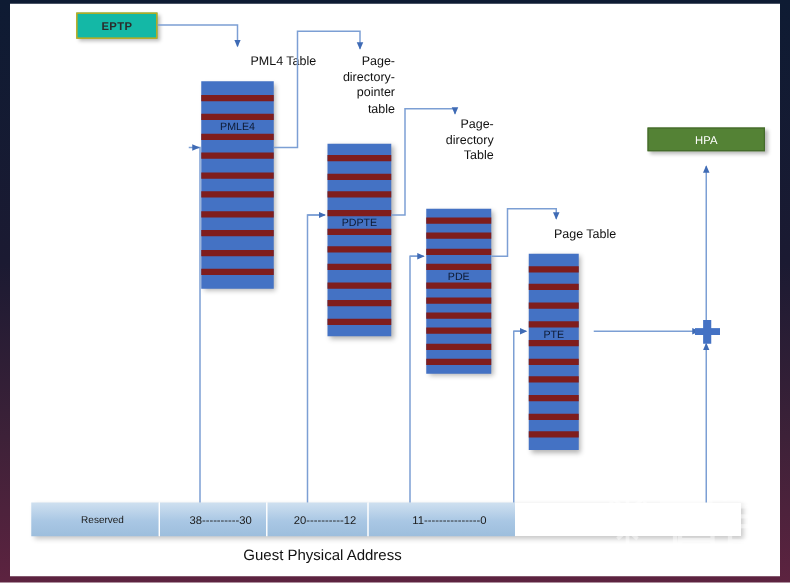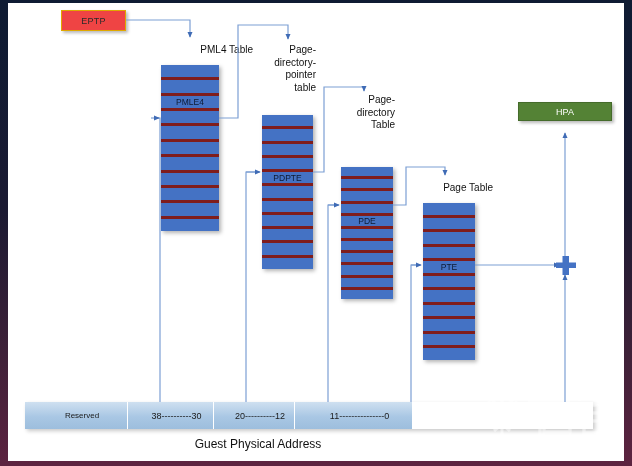--- a/index.html
+++ b/index.html
@@ -20,40 +20,40 @@
     position:absolute;
     left:8px;top:3px;
     width:616px;height:458px;
     background:#ffffff;
     z-index:1;
     overflow:hidden;
   }
   
   .box{position:absolute;box-sizing:border-box;display:flex;align-items:center;justify-content:center;}
   .eptp{
-    background:#ef4444;
+    background:#14b8a6;
     border:1px solid #E0A800;
     box-shadow:2px 2px 3px rgba(0,0,0,.28);
-    color:#2b2b2b;font-size:9px;font-weight:normal;letter-spacing:.3px;
+    color:#2b2b2b;font-size:9px;font-weight:bold;letter-spacing:.3px;
   }
   .hpa{
     background:#548235;
     border:1px solid #456B2B;
     box-shadow:2px 2px 3px rgba(0,0,0,.28);
     color:#ffffff;font-size:9px;
   }
   .table{
     position:absolute;
     background:#4472C4;
     box-shadow:2px 2px 4px rgba(0,0,0,.30);
     display:flex;flex-direction:column;
   }
   .table .cell{
     flex:1 1 0;
-    border-bottom:3px solid #7f1d1d;
+    border-bottom:5px solid #7f1d1d;
     display:flex;align-items:center;justify-content:center;
     color:#0d1a33;font-size:8.5px;
     box-sizing:border-box;
   }
   .table .cell:last-child{border-bottom:none;}
   .tlabel{
     position:absolute;
     text-align:right;
     font-size:10px;
     color:#111111;
@@ -147,21 +147,21 @@
     <div class="cell"></div>
     <div class="cell">PDE</div>
     <div class="cell"></div>
     <div class="cell"></div>
     <div class="cell"></div>
     <div class="cell"></div>
     <div class="cell"></div>
     <div class="cell"></div>
   </div>
 
-  <div class="table" style="left:415px;top:200px;width:52px;height:157px;">
+  <div class="table" style="left:415px;top:200px;width:40px;height:157px;">
     <div class="cell"></div>
     <div class="cell"></div>
     <div class="cell"></div>
     <div class="cell"></div>
     <div class="cell">PTE</div>
     <div class="cell"></div>
     <div class="cell"></div>
     <div class="cell"></div>
     <div class="cell"></div>
     <div class="cell"></div>

